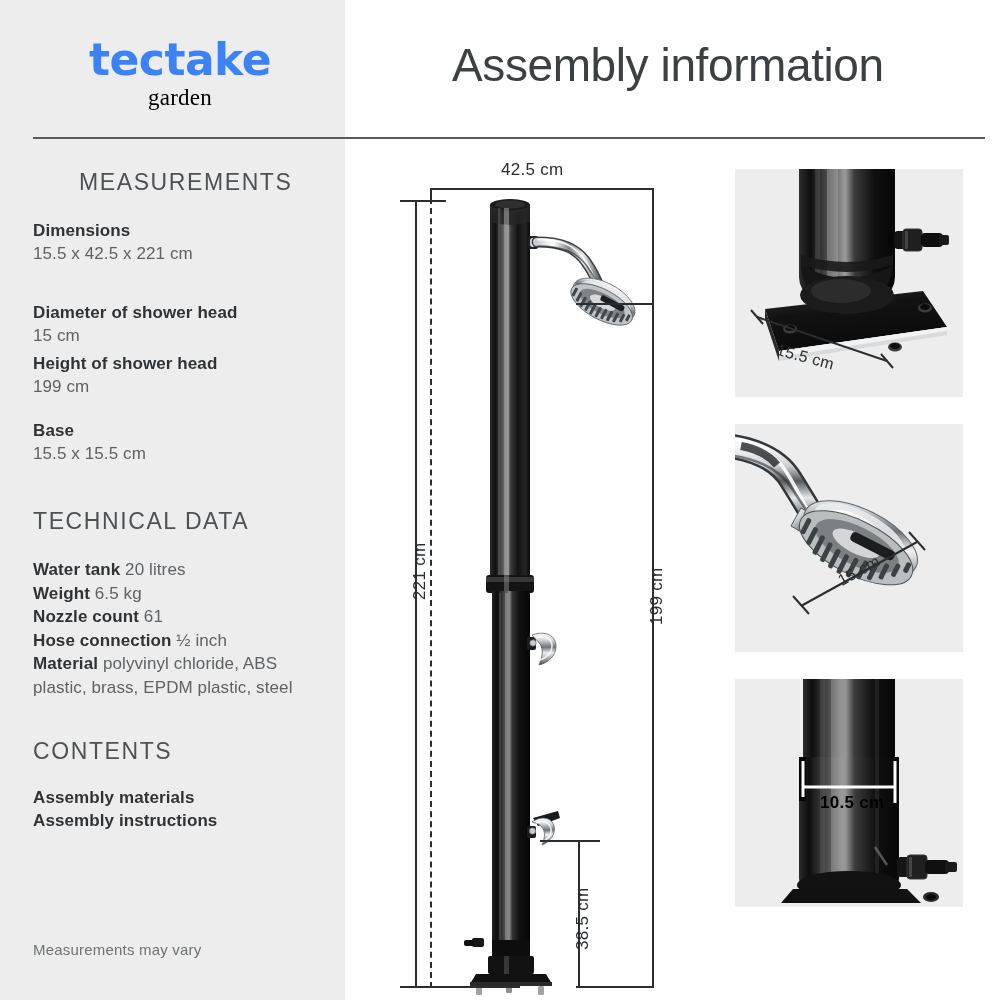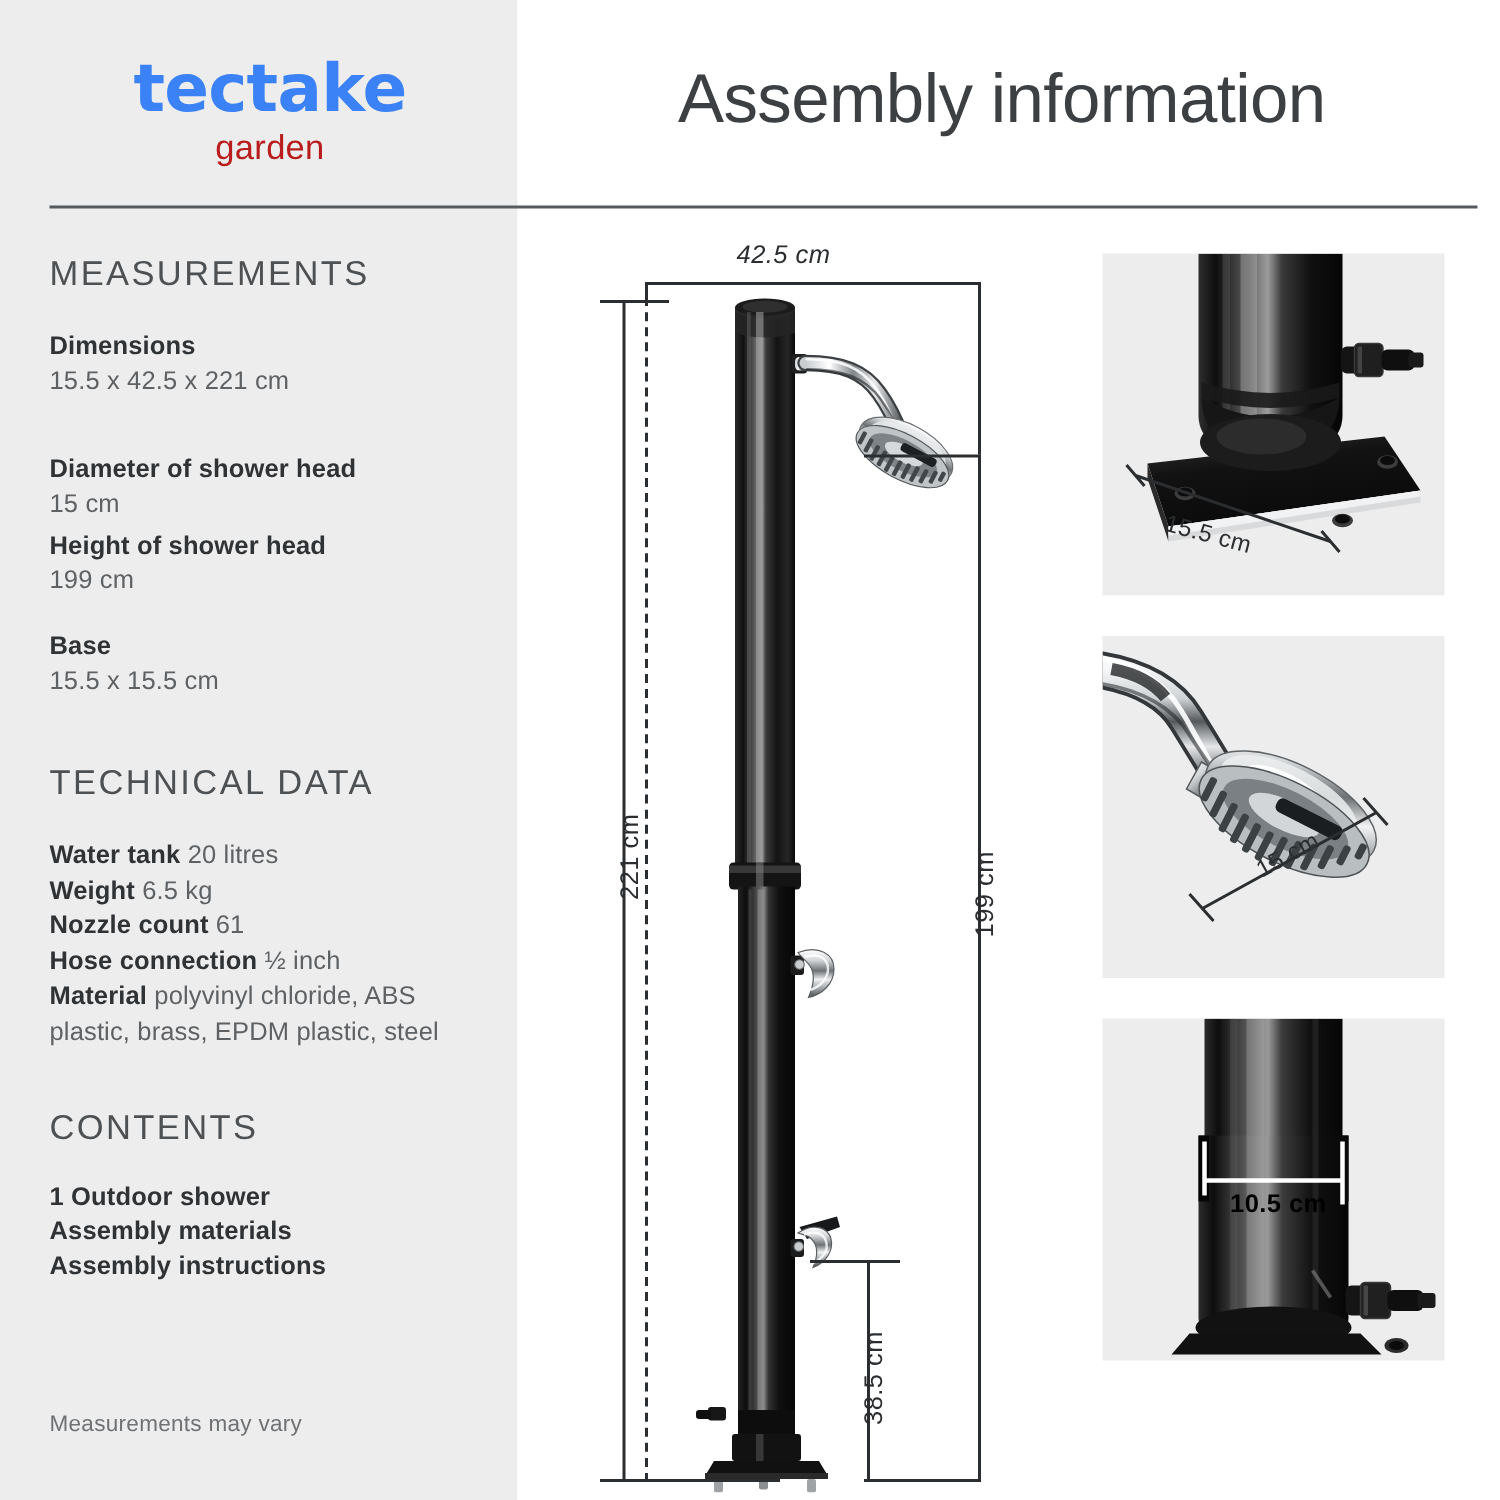--- a/index.html
+++ b/index.html
@@ -28,39 +28,39 @@
     position: absolute; left: 60px; top: 36px;
     width: 240px; height: 80px;
     text-align: center;
   }
   .logo-main {
     font-size: 44px; font-weight: bold; color: #3b82f6;
     letter-spacing: -0.5px; line-height: 48px;
     font-family: "DejaVu Sans", sans-serif;
   }
   .logo-sub {
-    font-size: 23px; color: #b91c1c; line-height: 26px;
+    font-size: 23px; color: #000000; line-height: 26px;
     letter-spacing: 0.2px; margin-top: 1px;
-    font-family: Liberation Sans, sans-serif;
+    font-family: Liberation Serif, serif;
   }
 
   
   .page-title {
     position: absolute; left: 452px; top: 38px;
     font-size: 46px; color: #3d4043; font-weight: normal;
     letter-spacing: -0.4px; white-space: nowrap;
   }
 
   
   .sec-head {
     position: absolute; left: 33px;
     font-size: 23px; color: #4d5154; font-weight: normal;
     letter-spacing: 1.6px; white-space: nowrap;
   }
-  .sec-head.m  { top: 169px; }
+  .sec-head.m  { top: 169px; margin-left: 46px; }
   .sec-head.t  { top: 508px; }
   .sec-head.c  { top: 738px; }
 
   .meas-block { position: absolute; left: 33px; width: 300px; }
   .meas-label {
     font-size: 17px; font-weight: bold; color: #303336;
     line-height: 23px; letter-spacing: 0.1px;
   }
   .meas-value {
     font-size: 17px; color: #5e6265; line-height: 23px;
@@ -160,21 +160,20 @@
   <div class="tech-list">
     <div class="tech-line"><b>Water tank</b> <span>20 litres</span></div>
     <div class="tech-line"><b>Weight</b> <span>6.5 kg</span></div>
     <div class="tech-line"><b>Nozzle count</b> <span>61</span></div>
     <div class="tech-line"><b>Hose connection</b> <span>½ inch</span></div>
     <div class="tech-line"><b>Material</b> <span>polyvinyl chloride, ABS plastic, brass, EPDM plastic, steel</span></div>
   </div>
 
   <div class="sec-head c">CONTENTS</div>
   <div class="contents-list">
-    <div class="contents-line">1 Outdoor shower</div>
     <div class="contents-line">Assembly materials</div>
     <div class="contents-line">Assembly instructions</div>
   </div>
 
   <div class="footnote">Measurements may vary</div>
 
   <div class="main-stage">
 
     <svg width="330" height="845" viewBox="0 0 330 845" style="position:absolute;left:0;top:0;">
       <defs>
@@ -298,21 +297,21 @@
       <rect x="158" y="836" width="6" height="9" rx="1.5" fill="#9fa3a6"></rect>
       <rect x="126" y="836" width="6" height="7" rx="1.5" fill="#8b8f92"></rect>
 
       <rect x="92" y="788" width="12" height="9" rx="2" fill="#171717"></rect>
       <rect x="84" y="790" width="10" height="6" rx="2" fill="#101010"></rect>
     </svg>
 
     <div class="dim-line dim-h" style="left:50px; top:38px; width:224px;"></div>
     <div class="tick-v" style="left:50px; top:38px; height:16px;"></div>
     <div class="tick-v" style="left:272px; top:38px; height:115px;"></div>
-    <div class="dim-label" style="left:111px; top:10px;font-style:italic;">42.5 cm</div>
+    <div class="dim-label" style="left:121px; top:10px;">42.5 cm</div>
 
     <div class="dashline" style="left:50px; top:38px; height:800px;"></div>
 
     <div class="dim-line dim-v" style="left:35px; top:50px; height:788px;"></div>
     <div class="tick-h" style="left:20px; top:50px; width:46px;"></div>
     <div class="tick-h" style="left:20px; top:836px; width:120px;"></div>
     <div class="dim-label vert" style="left:30px; top:450px;">221 cm</div>
 
     <div class="dim-line dim-v" style="left:272px; top:153px; height:685px;"></div>
     <div class="tick-h" style="left:196px; top:153px; width:78px;"></div>

